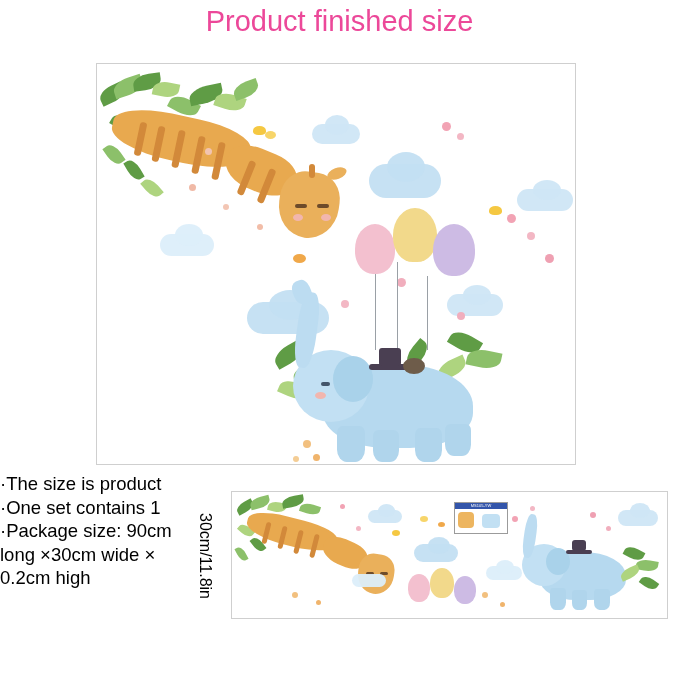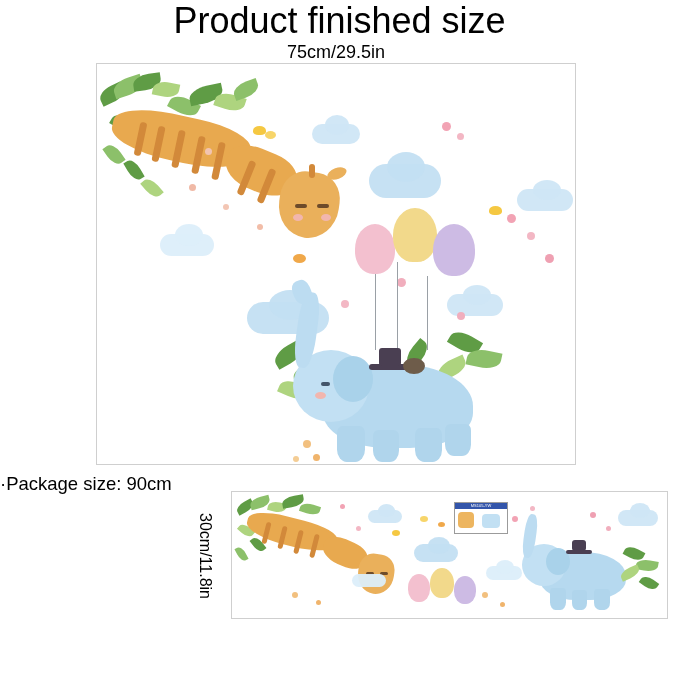--- a/index.html
+++ b/index.html
@@ -21,24 +21,24 @@
     height: 677px;
   }
 
   
   .title {
     position: absolute;
     left: 0;
     top: 6px;
     width: 679px;
     text-align: center;
-    font-size: 36px;
+    font-size: 29px;
     line-height: 30px;
     letter-spacing: 0px;
-    color: #000000;
+    color: #ec4899;
     font-family: "Liberation Sans", sans-serif;
   }
 
   
   .top-dim {
     position: absolute;
     left: 96px;
     top: 41px;
     width: 480px;
     text-align: center;
@@ -214,21 +214,20 @@
     display: block;
   }
 </style>
 </head>
 <body>
 
 <div class="page">
 
   <div class="title">Product finished size</div>
 
-  <div class="top-dim">75cm/29.5in</div>
 
   <div class="right-dim">65cm/25.6in</div>
 
   <div class="main-box">
 
     <div class="leaf dark" style="left:2px;top:22px;width:26px;height:16px;transform:rotate(-25deg);"></div>
     <div class="leaf" style="left:16px;top:14px;width:30px;height:17px;transform:rotate(-18deg);"></div>
     <div class="leaf dark" style="left:36px;top:10px;width:28px;height:16px;transform:rotate(-8deg);"></div>
     <div class="leaf light" style="left:56px;top:18px;width:26px;height:15px;transform:rotate(12deg);"></div>
     <div class="leaf" style="left:72px;top:34px;width:30px;height:16px;transform:rotate(28deg);"></div>
@@ -319,21 +318,25 @@
     <div class="hat" style="left:282px;top:284px;width:22px;height:18px;"></div>
     <div class="dot" style="left:306px;top:294px;width:22px;height:16px;background:#6e5c4a;border-radius:50%;"></div>
 
     <div class="dot" style="left:206px;top:376px;width:8px;height:8px;background:#f2c07f;"></div>
     <div class="dot" style="left:216px;top:390px;width:7px;height:7px;background:#f0b46c;"></div>
     <div class="dot" style="left:196px;top:392px;width:6px;height:6px;background:#f4cd95;"></div>
     <div class="dot" style="left:360px;top:248px;width:8px;height:8px;background:#f1aebd;"></div>
   </div>
 
   <div class="bullets">
+    <p>·The size is product</p>
+    <p>·One set contains 1</p>
     <p>·Package size: 90cm</p>
+    <p>long ×30cm wide ×</p>
+    <p>0.2cm high</p>
   </div>
 
   <div class="sheet-dim-left">30cm/11.8in</div>
 
   <div class="sheet-box">
 
     <div class="leaf dark" style="left:4px;top:10px;width:18px;height:10px;transform:rotate(-28deg);"></div>
     <div class="leaf" style="left:18px;top:5px;width:20px;height:11px;transform:rotate(-14deg);"></div>
     <div class="leaf light" style="left:36px;top:10px;width:18px;height:10px;transform:rotate(14deg);"></div>
     <div class="leaf dark" style="left:50px;top:4px;width:22px;height:11px;transform:rotate(-10deg);"></div>

